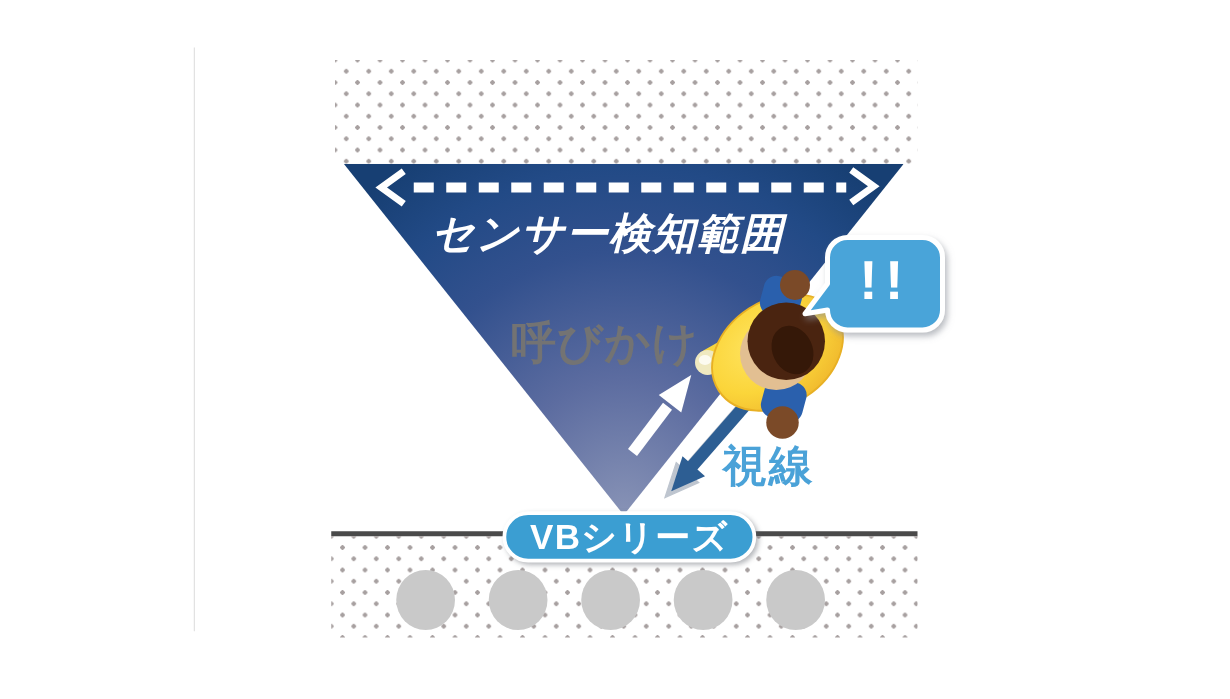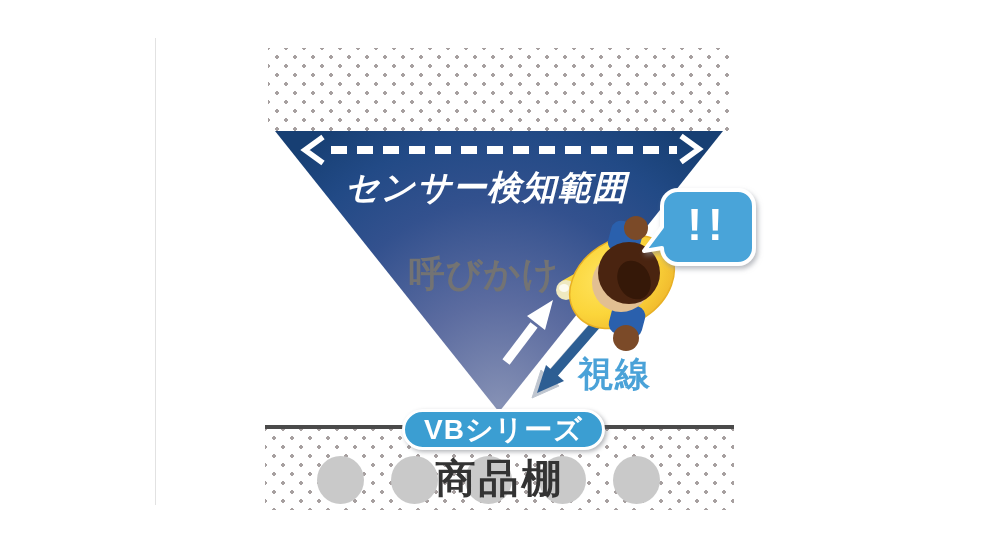--- a/index.html
+++ b/index.html
@@ -115,19 +115,18 @@
   <div class="shelf-line"></div>
 
   <div class="dots dots-bottom">
     <div class="product p1"></div>
     <div class="product p2"></div>
     <div class="product p3"></div>
     <div class="product p4"></div>
     <div class="product p5"></div>
   </div>
 
-  <div class="lbl shelf-label">商品棚</div>
 
   <div class="vb-pill">
     <span>VBシリーズ</span>
   </div>
 
 </div>
 
 </body></html>

